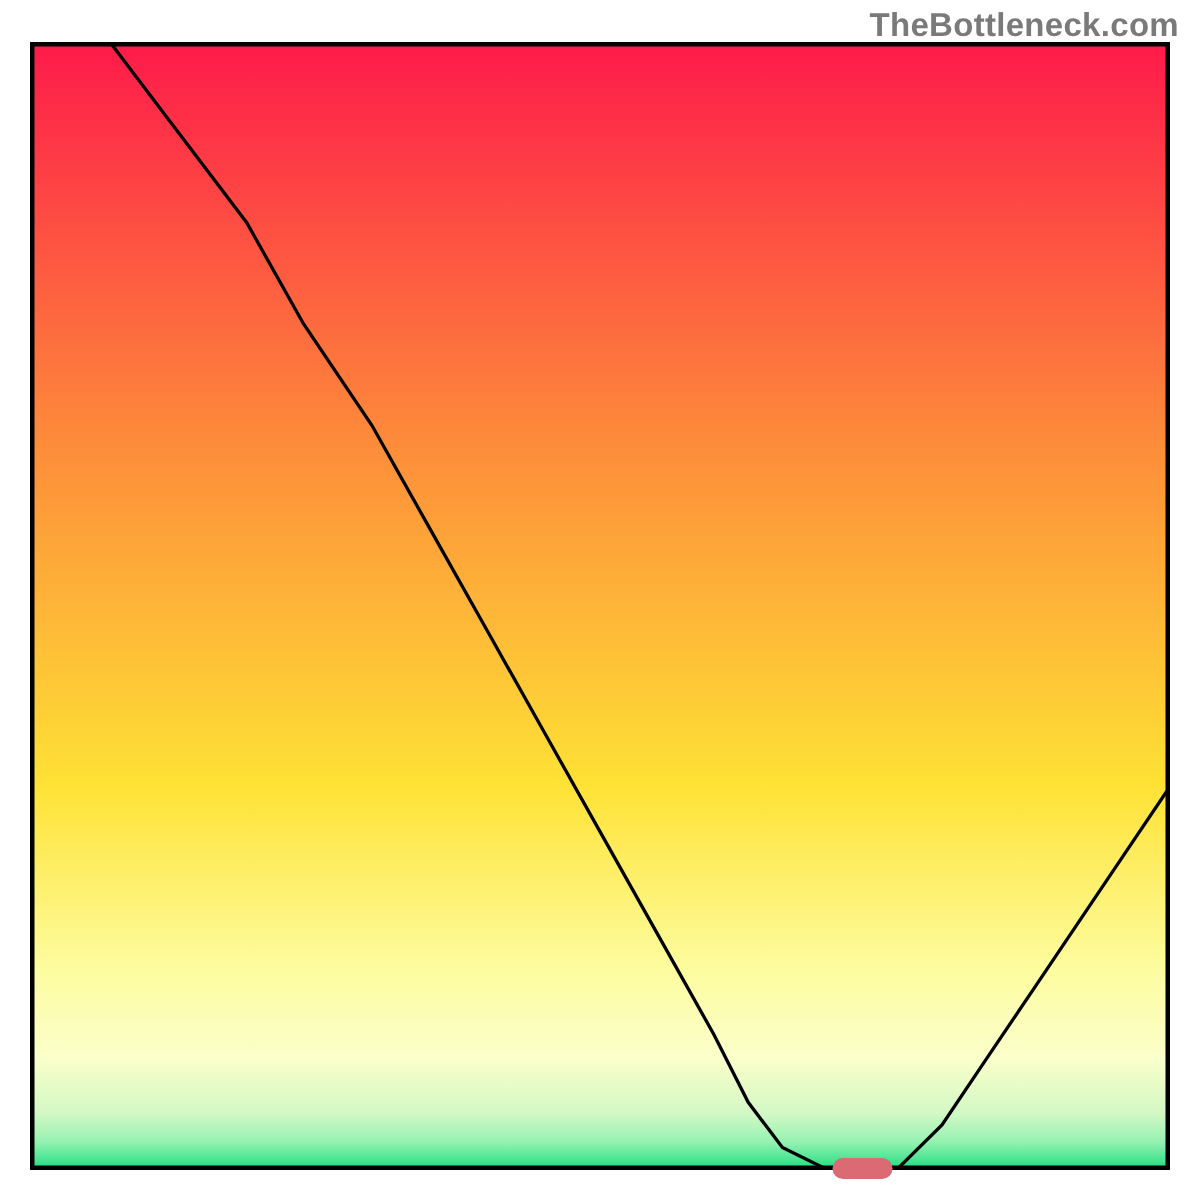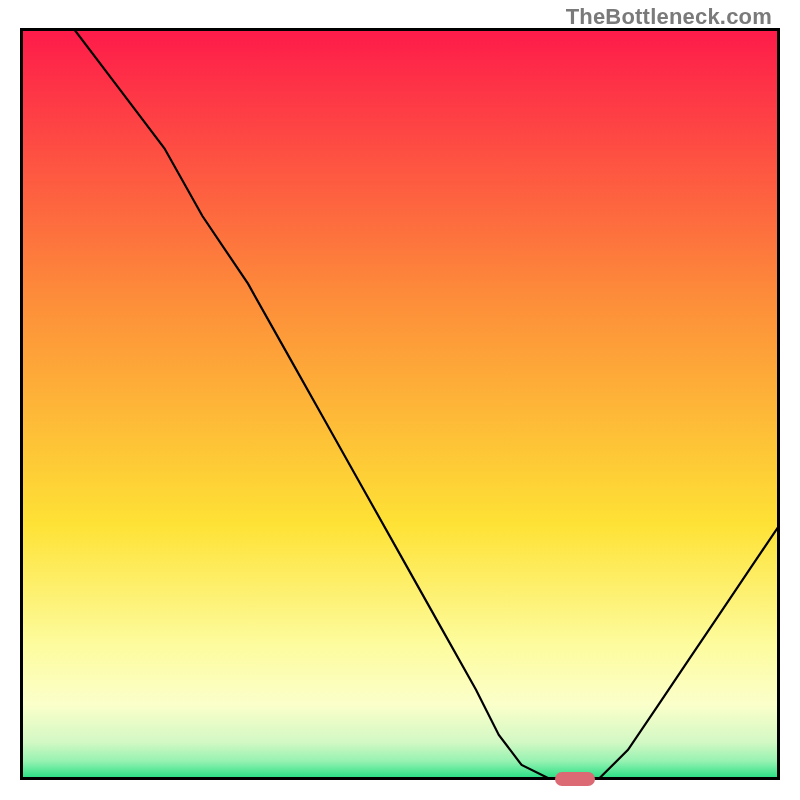--- a/index.html
+++ b/index.html
@@ -11,21 +11,21 @@
     font-family: Arial, Helvetica, sans-serif;
   }
   .container {
     position: relative;
     width: 800px;
     height: 800px;
   }
   .watermark {
     position: absolute;
     top: 4px;
-    right: 28px;
+    right: 14px;
     color: #7a7a7a;
     font-size: 22px;
     font-weight: 600;
     letter-spacing: 0.2px;
     z-index: 10;
   }
   .plot-frame {
     position: absolute;
     left: 20px;
     top: 28px;

